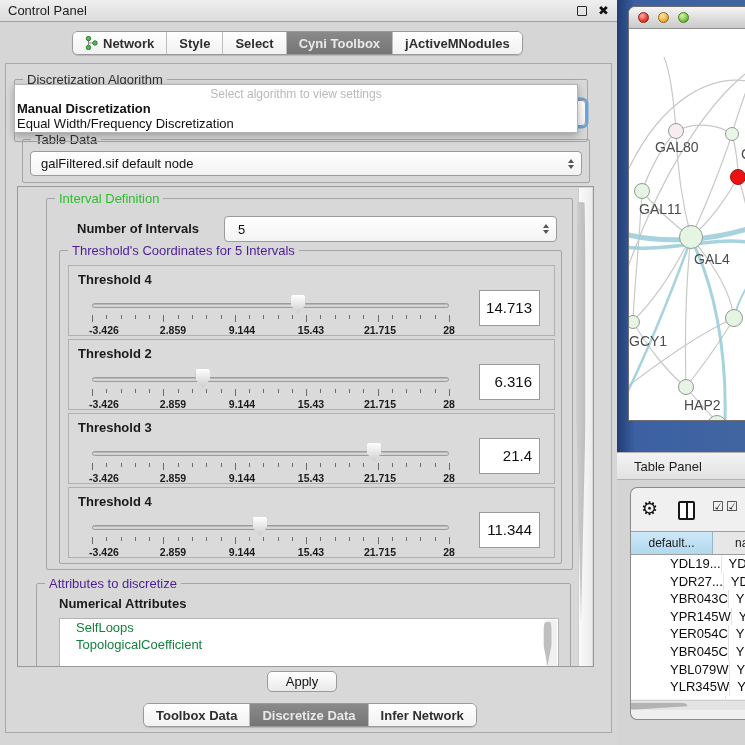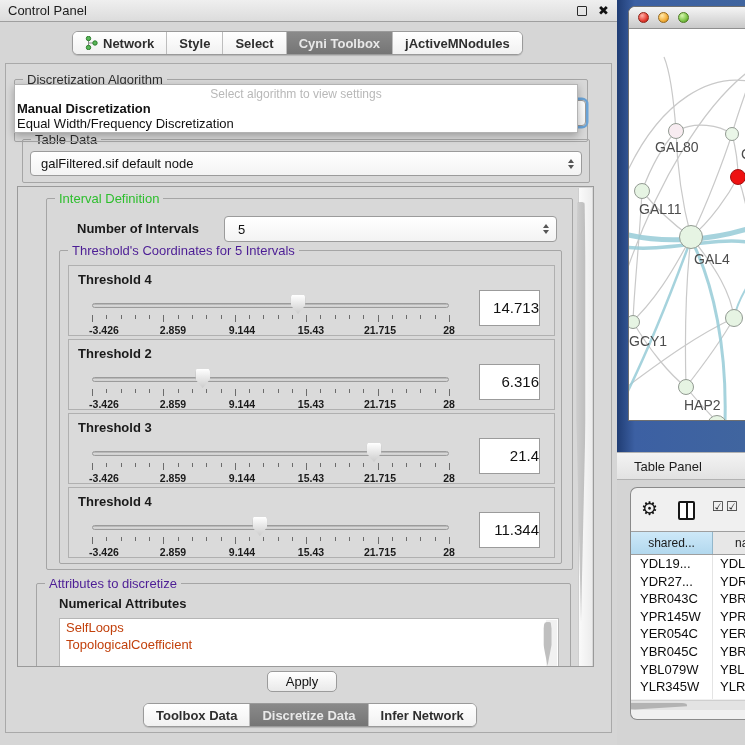--- a/index.html
+++ b/index.html
@@ -68,25 +68,25 @@
     clip-path:polygon(10% 0,90% 0,100% 14%,100% 52%,50% 100%,0 52%,0 14%);
     filter:drop-shadow(0 1px 1px rgba(0,0,0,.45)); }
   .ticks { position:absolute; left:0; right:0; top:21px; height:8px; }
   .tick { position:absolute; top:0; width:1px; background:#6b6b6b; }
   .tick.minor { height:4px; }
   .tick.major { height:7px; }
   .tick-labels { position:absolute; left:0; right:0; top:30px; height:12px;margin-left:12px; }
   .tick-lab { position:absolute; transform:translateX(-50%); font-size:10.5px; font-weight:bold; color:#1a1a1a; white-space:nowrap; }
   .thr-value { position:absolute; right:14px; top:24px; width:61px; height:36px;
     background:#fff; border:1px solid #9b9b9b; font-size:15px; color:#111;
-    text-align:right; line-height:34px; }
+    text-align:right; line-height:34px; padding-right:7px; }
 
   .attr-list { position:absolute; left:22px; top:34px; width:500px; height:110px;
     background:#fff; border:1px solid #b5b5b5; overflow:hidden; }
-  .attr-item { font-size:13px; color:#c2410c; padding:1px 0 1px 6px; height:17px; }
+  .attr-item { font-size:13px; color:#15803d; padding:1px 0 1px 16px; height:17px; }
   .attr-vsb { position:absolute; right:1px; top:1px; width:11px; bottom:1px; background:#f1f1f1; }
   .attr-vsb .thumb { position:absolute; left:1.5px; top:2px; width:8px; height:44px; border-radius:4px; background:#bfbfbf; }
 
   .btn { position:absolute; background:linear-gradient(#ffffff,#e9e9e9);
     border:1px solid #9b9b9b; border-radius:5px; font-size:13px; color:#111;
     display:flex; align-items:center; justify-content:center; }
 
   
   .blue-bg { left:617px; top:0; width:128px; height:452px;
     background:linear-gradient(90deg,#203d74,#3c60a3 14%,#40659f); }
@@ -115,21 +115,21 @@
   .colsplit { position:absolute; left:47px; top:13px; width:17px; height:19px; border:2px solid #161616; border-radius:2px; background:#fff; }
   .colsplit::after { content:""; position:absolute; left:5.5px; top:0; width:2px; height:15px; background:#161616; }
   .chk { position:absolute; top:11px; font-size:13px; color:#222; }
   .tp-header { position:relative; height:24px; border-top:1px solid #9e9e9e; border-bottom:1px solid #9e9e9e; display:flex; }
   .tp-h1 { width:82px; background:linear-gradient(#cde8f8,#b2d8ee); border-right:1px solid #93b7cb;
     font-size:12px; color:#1a1a1a; display:flex; align-items:center; justify-content:center; }
   .tp-h2 { flex:1; background:#e7e7e7; font-size:12px; color:#1a1a1a;
     display:flex; align-items:center; padding-left:22px; }
   .tp-rows { position:relative; background:#fff; height:144px; overflow:hidden; }
   .tp-row { display:flex; height:17.6px; font-size:13px; color:#0d0d0d; }
-  .tp-c1 { width:82px; padding-left:9px; border-right:1px solid #e4e4e4; line-height:17.6px; }
+  .tp-c1 { width:82px; padding-left:9px; border-right:1px solid #e4e4e4; line-height:17.6px;margin-left:30px; }
   .tp-c2 { flex:1; padding-left:7px; line-height:17.6px; }
   .hsb { position:relative; height:10px; margin-top:1px; background:#e3e3e3; border-top:1px solid #cfcfcf; }
   .hsb .thumb { position:absolute; left:4px; top:1.5px; width:104px; height:7px; border-radius:4px; background:#b3b3b3; }
 
   .ni-icon { width:13px; height:14px; }
 </style>
 </head>
 <body>
 
 <div class="page">
@@ -492,21 +492,21 @@
   <div class="abs tp-body"></div>
 
   <div class="abs tp-window">
     <div class="tp-toolbar">
       <span class="gear">⚙</span>
       <span class="colsplit"></span>
       <span class="chk" style="left:81px;">☑</span>
       <span class="chk" style="left:95px;">☑</span>
     </div>
     <div class="tp-header">
-      <div class="tp-h1">shared...</div>
+      <div class="tp-h1">default...</div>
       <div class="tp-h2">na</div>
     </div>
     <div class="tp-rows" id="tpRows">
         <div class="tp-row">
           <div class="tp-c1">YDL19...</div>
           <div class="tp-c2">YDL1</div>
         </div>
         <div class="tp-row">
           <div class="tp-c1">YDR27...</div>
           <div class="tp-c2">YDR2</div>

